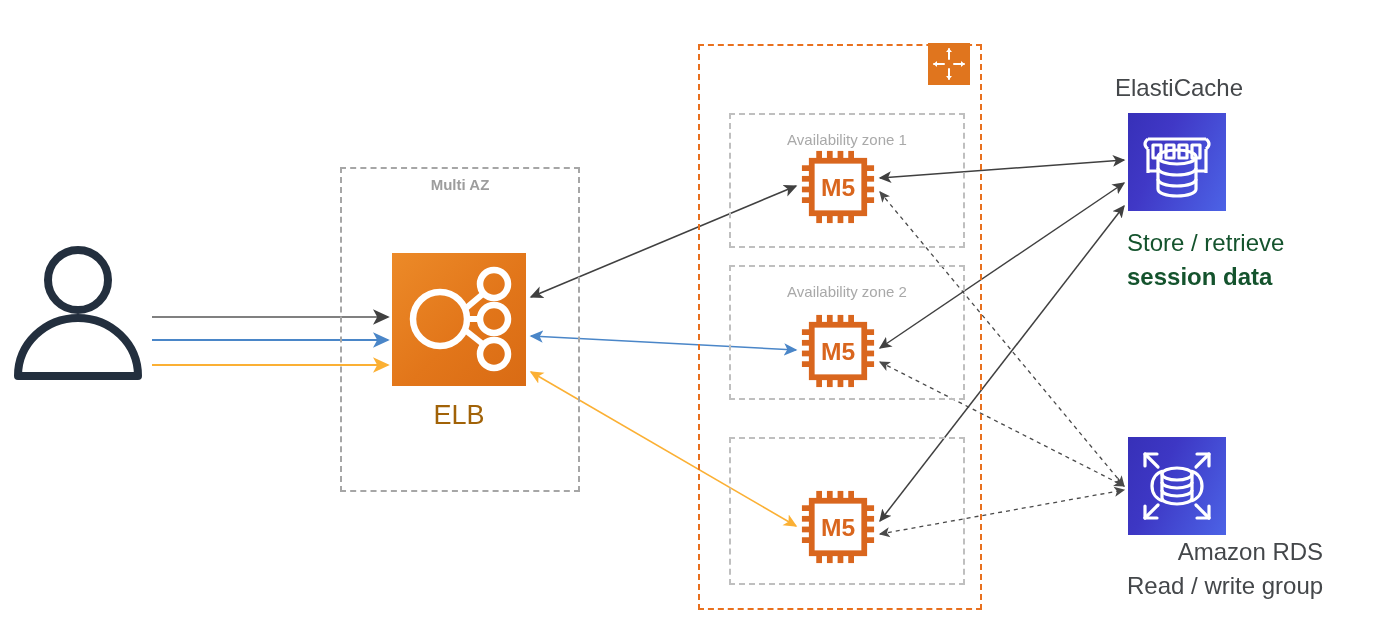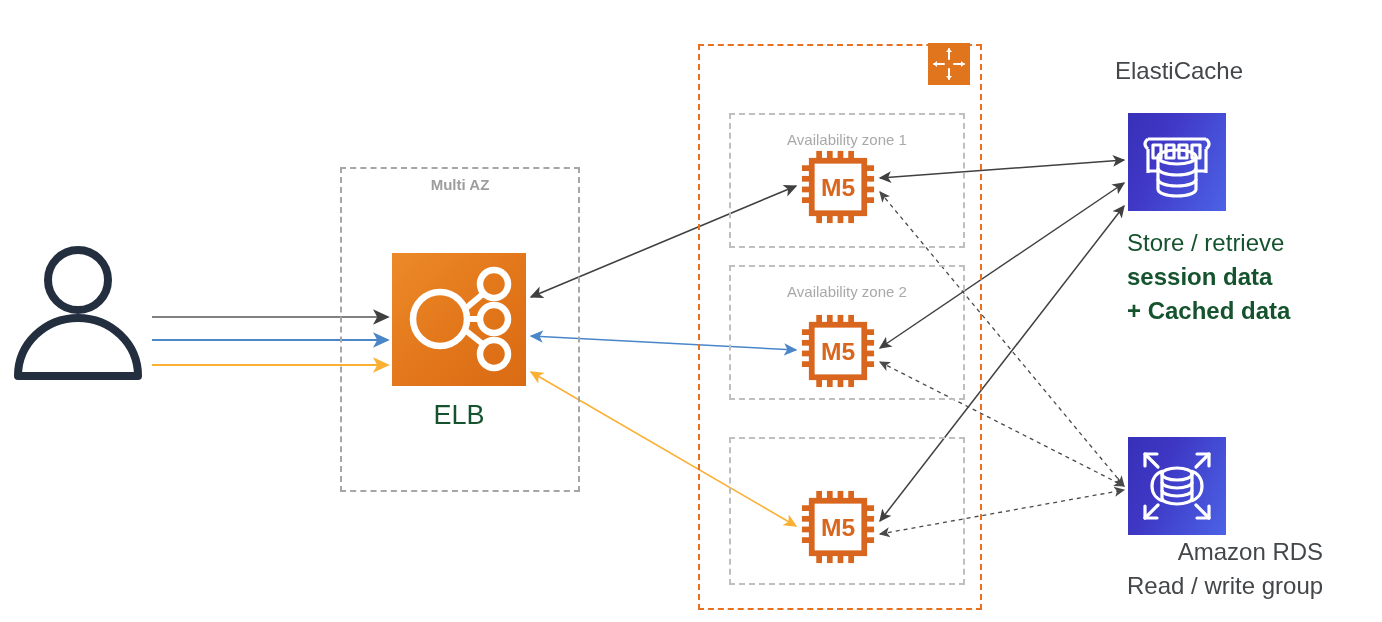--- a/index.html
+++ b/index.html
@@ -68,25 +68,25 @@
     color: #A9A9A9;
     font-size: 15px;
   }
   .azl1 { top: 131px; }
   .azl2 { top: 283px; }
   .azl3 { top: 449px; }
 
   .elb-label {
     left: 392px; top: 400px; width: 134px;
     text-align: center;
-    color: #14532d;
+    color: #a16207;
     font-size: 27px;
   }
   .ec-title {
-    left: 1115px; top: 57px;
+    left: 1115px; top: 74px;
     color: #44474A;
     font-size: 24px;
     white-space: nowrap;
   }
   .ec-caption {
     left: 1127px; top: 226px;
     color: #14532d;
     font-size: 24px;
     line-height: 34px;
     white-space: nowrap;
@@ -305,21 +305,20 @@
         <path d="M30,44 L30,76 C30,80 38,83 49,83 C60,83 68,80 68,76 L68,44"></path>
         <path d="M30,55 C30,59 38,62 49,62 C60,62 68,59 68,55"></path>
         <path d="M30,66 C30,70 38,73 49,73 C60,73 68,70 68,66"></path>
       </g>
     </svg>
   </div>
 
   <div class="abs ec-caption">
     <div>Store / retrieve</div>
     <div class="b">session data</div>
-    <div class="b">+ Cached data</div>
   </div>
 
   <div class="abs rds-tile">
     <svg width="98" height="98" viewBox="0 0 98 98">
       <g fill="none" stroke="#fff" stroke-width="3.2" stroke-linecap="round" stroke-linejoin="round">
         <path d="M29,17 L17,17 L17,29"></path>
           <path d="M17,17 L30,30"></path>
         <path d="M69,17 L81,17 L81,29"></path>
           <path d="M81,17 L68,30"></path>
         <path d="M29,81 L17,81 L17,69"></path>

